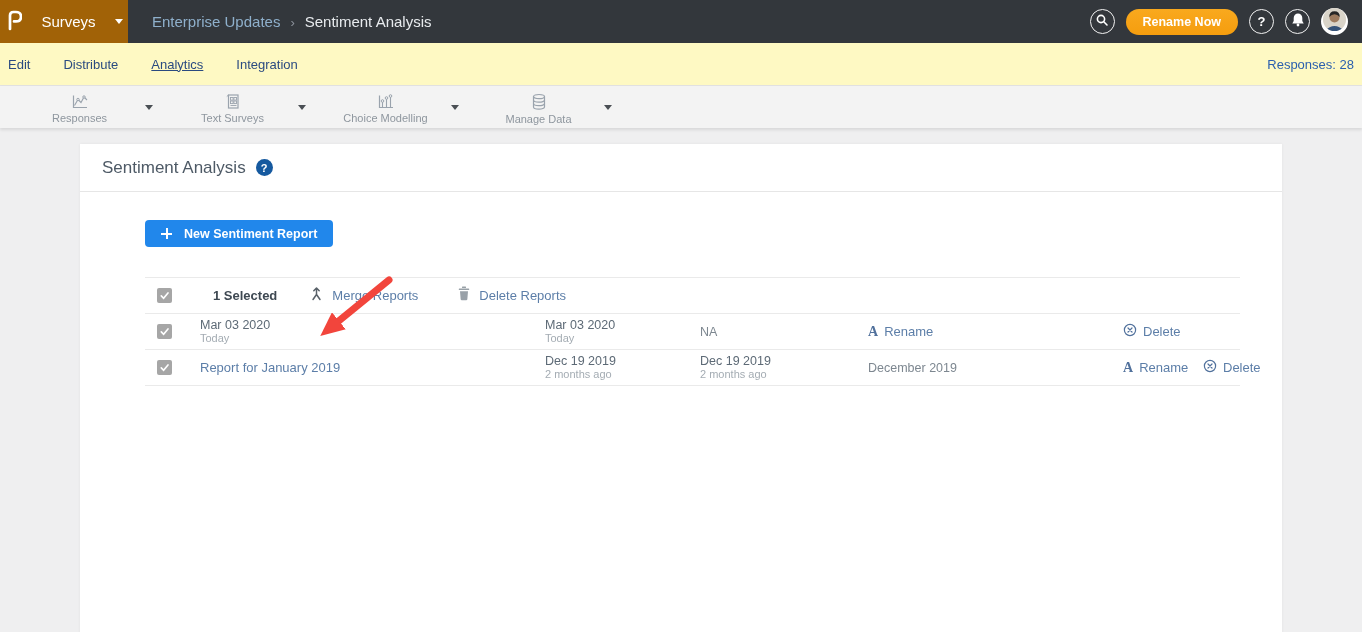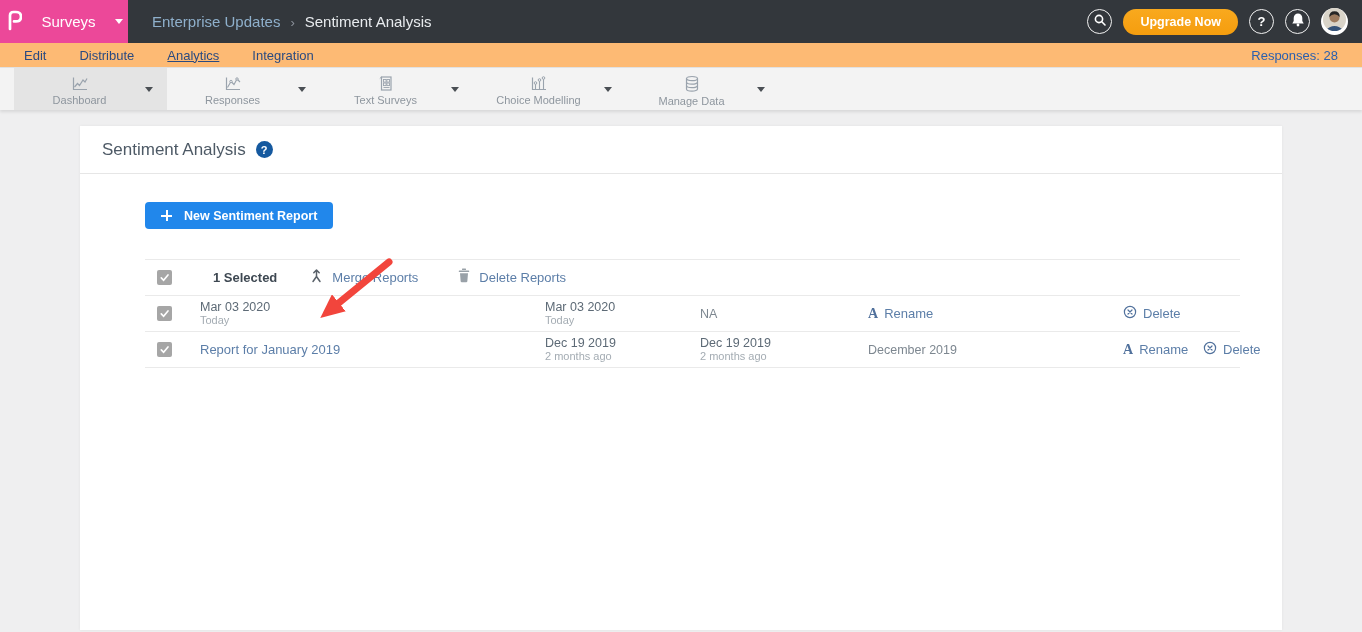--- a/index.html
+++ b/index.html
@@ -1,42 +1,42 @@
 <!DOCTYPE html>
 <html><head>
 <meta charset="utf-8">
 <style>
   * { margin:0; padding:0; box-sizing:border-box; }
   html,body { width:1362px; height:632px; overflow:hidden;
     font-family:"Liberation Sans", sans-serif; background:#efeff0; }
 
   
   .topbar { height:43px; background:#33373c; display:flex; align-items:center; }
-  .logo-box { width:128px; height:43px; background:#ec4899; display:flex; align-items:center;
+  .logo-box { width:128px; height:43px; background:#a16207; display:flex; align-items:center;
     justify-content:center; gap:19px; cursor:pointer; flex-shrink:0; }
   .logo-box .product { color:#fff; font-size:15px; }
   .caret-down { width:0; height:0; border-left:4px solid transparent; border-right:4px solid transparent;
     border-top:5px solid #fff; display:inline-block; }
   .breadcrumb { display:flex; align-items:flex-end; gap:10px; margin-left:24px; font-size:15px; }
   .crumb-parent { color:#8fb0cc; cursor:pointer; }
   .crumb-sep { color:#7a8always3; color:#8a9099; font-size:13px; }
   .crumb-current { color:#e8ebee; }
   .top-actions { margin-left:auto; display:flex; align-items:center; gap:11px; padding-right:14px; }
   .circle-btn { width:25px; height:25px; border:1.5px solid #f2f2f2; border-radius:50%;
     display:flex; align-items:center; justify-content:center; color:#fff; cursor:pointer; }
   .circle-btn.help { font-size:13px; font-weight:bold; }
   .upgrade-btn { height:26px; padding:0 17px; background:linear-gradient(#f9a91e,#f59d0e);
     border:none; border-radius:13px; color:#fff; font-size:12.5px; font-weight:bold;
     font-family:"Liberation Sans", sans-serif; cursor:pointer; }
   .avatar-ring { width:27px; height:27px; border-radius:50%; background:#fff; display:flex;
     align-items:center; justify-content:center; cursor:pointer; }
 
   
-  .subnav { height:25px; background:#fdba74; border-bottom:1px solid #e2e2e2; display:flex;
-    align-items:center; padding:0 24px; }
+  .subnav { height:43px; background:#fef9c3; border-bottom:1px solid #e2e2e2; display:flex;
+    align-items:center; padding:0 8px; }
   .subnav-item { font-size:13px; color:#2a4a80; margin-right:33px; cursor:pointer; }
   .subnav-item.active { text-decoration:underline; }
   .responses { margin-left:auto; font-size:13px; color:#2a5fae; }
 
   
   .toolbar { height:42px; background:#f3f3f3; display:flex; padding-left:14px;
     box-shadow:0 2px 3px rgba(0,0,0,0.10); position:relative; z-index:2; }
   .tool-group { width:153px; height:42px; display:flex; align-items:center; cursor:pointer; position:relative; }
   .tool-group.active { background:#e4e4e4; }
   .tool-main { flex:1; display:flex; flex-direction:column; align-items:center; justify-content:center; gap:2px; padding-top:3px; }
@@ -107,21 +107,21 @@
   </div>
   <div class="top-actions">
     <div class="circle-btn">
       <span>
         <svg width="14" height="14" viewBox="0 0 14 14">
           <circle cx="6" cy="6" r="3.6" stroke="#fff" stroke-width="1.6" fill="none"></circle>
           <line x1="8.8" y1="8.8" x2="12" y2="12" stroke="#fff" stroke-width="1.6" stroke-linecap="round"></line>
         </svg>
       </span>
     </div>
-    <button class="upgrade-btn">Upgrade Now</button>
+    <button class="upgrade-btn">Rename Now</button>
     <div class="circle-btn help">
       <span>?</span>
     </div>
     <div class="circle-btn">
       <span>
         <svg width="14" height="15" viewBox="0 0 14 15">
           <path d="M7 1.6 a4.3 4.3 0 0 1 4.3 4.3 v3.2 l1.4 2.3 H1.3 l1.4 -2.3 V5.9 A4.3 4.3 0 0 1 7 1.6 z" fill="#fff"></path>
           <circle cx="7" cy="13" r="1.4" fill="#fff"></circle>
         </svg>
       </span>
@@ -149,32 +149,20 @@
 <div class="subnav">
   <span class="subnav-item">Edit</span>
   <span class="subnav-item">Distribute</span>
   <span class="subnav-item active">Analytics</span>
   <span class="subnav-item">Integration</span>
   <span class="responses">Responses: 28</span>
 </div>
 
 <div class="toolbar">
 
-  <div class="tool-group active">
-    <div class="tool-main">
-      <span class="tool-icon">
-        <svg width="18" height="17" viewBox="0 0 18 17">
-          <path d="M2.5 2.5 V14.5 H16" stroke="#9aa3ad" stroke-width="1.2" fill="none"></path>
-          <polyline points="3.5,12 6.5,8.5 8.5,10.5 12,5 14,7 16,3.5" stroke="#9aa3ad" stroke-width="1.2" fill="none"></polyline>
-        </svg>
-      </span>
-      <span class="tool-label">Dashboard</span>
-    </div>
-    <span class="tool-caret"></span>
-  </div>
 
   <div class="tool-group">
     <div class="tool-main">
       <span class="tool-icon">
         <svg width="18" height="17" viewBox="0 0 18 17">
           <path d="M2.5 2.5 V14.5 H16" stroke="#9aa3ad" stroke-width="1.2" fill="none"></path>
           <polyline points="3.5,12.5 7,6.5 10,9.5 13,4 16,7" stroke="#9aa3ad" stroke-width="1.1" fill="none"></polyline>
           <circle cx="7" cy="6.5" r="1.2" fill="#f3f3f3" stroke="#9aa3ad" stroke-width="1"></circle>
           <circle cx="13" cy="4" r="1.2" fill="#f3f3f3" stroke="#9aa3ad" stroke-width="1"></circle>
         </svg>

